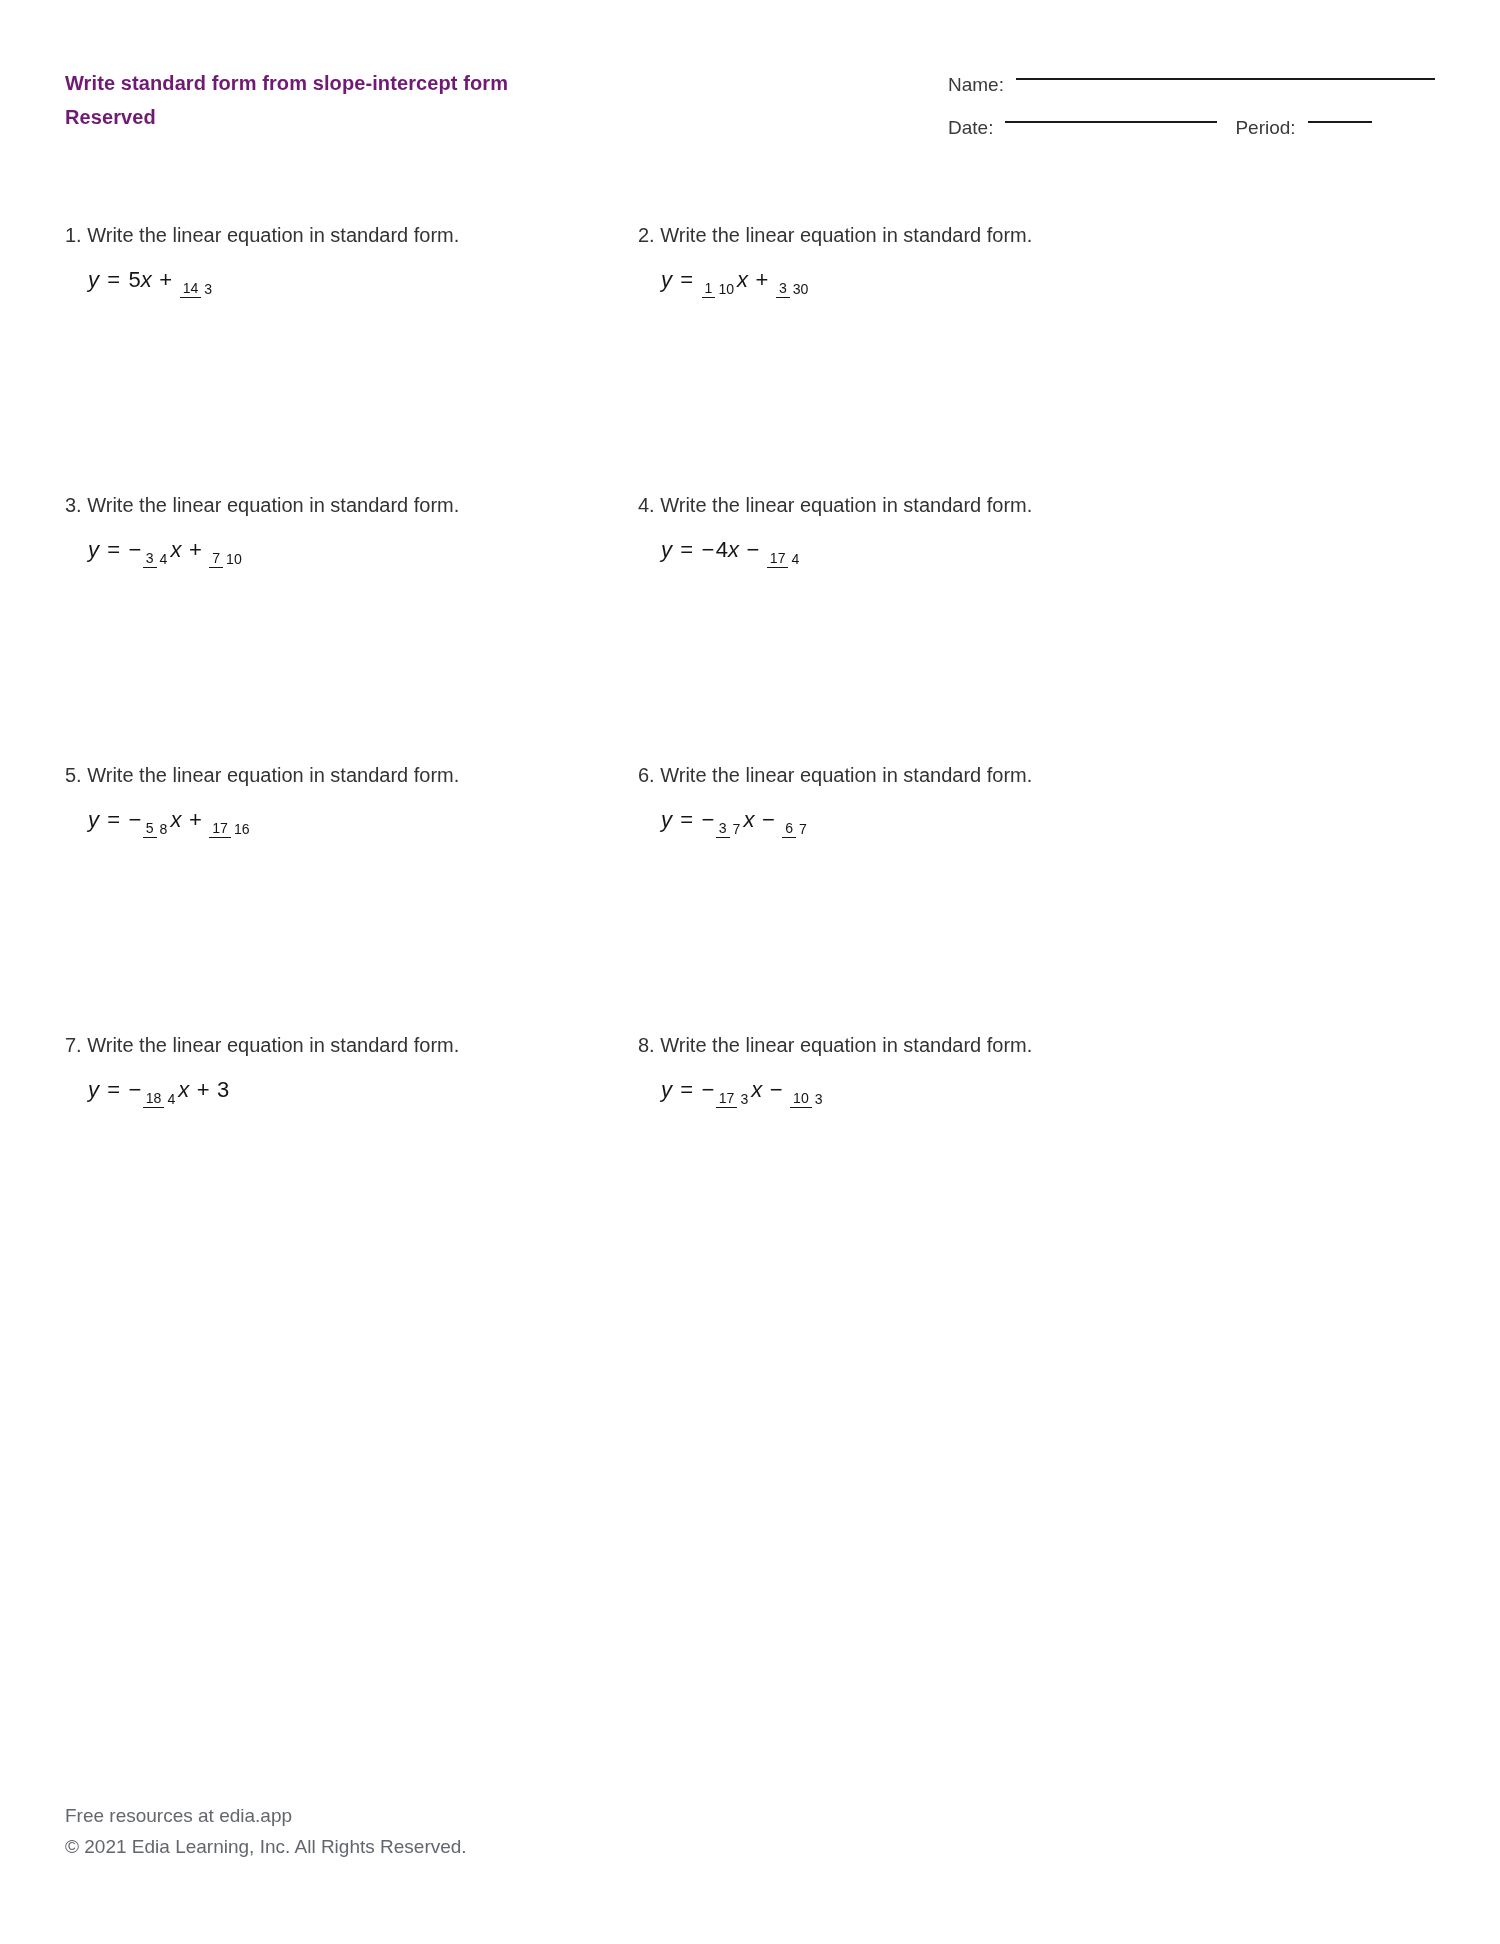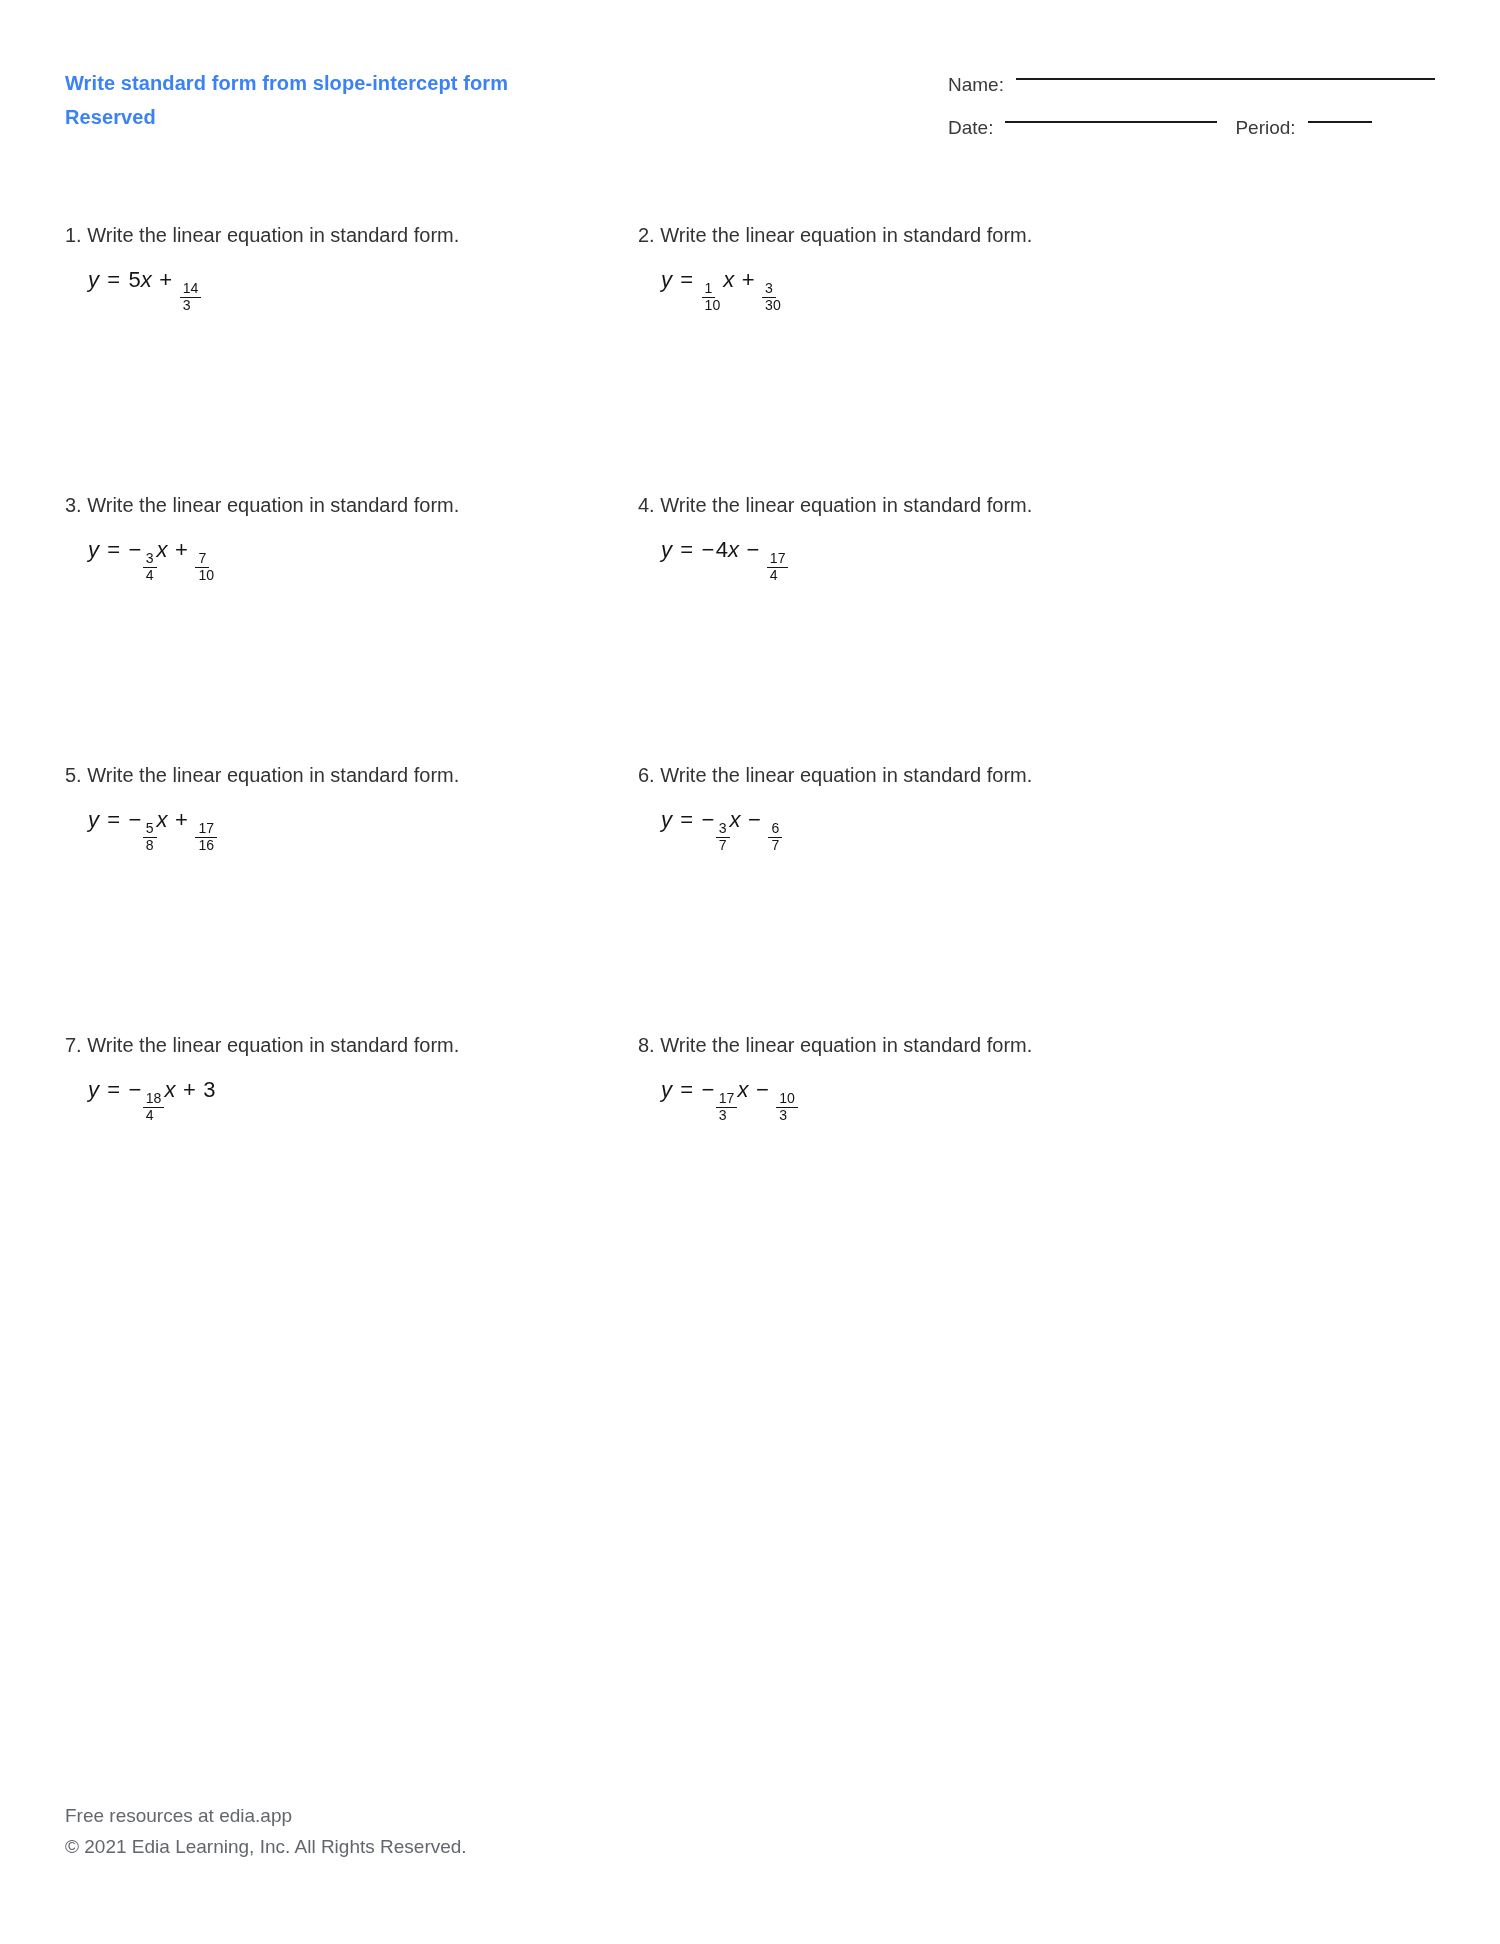--- a/index.html
+++ b/index.html
@@ -19,21 +19,21 @@
     position: absolute;
     top: 66px; left: 65px; right: 65px;
     display: flex;
     justify-content: space-between;
     align-items: flex-start;
   }
   .title-block {
     font-size: 20px;
     font-weight: 700;
     line-height: 34px;
-    color: #3b82f6;
+    color: #701a75;
     letter-spacing: 0.1px;
   }
   .fields { width: 487px; padding-top: 8px; }
   .field-row {
     display: flex;
     margin-bottom: 21px;
   }
   .field-label {
     font-size: 19px;
     color: #3a3a3a;
@@ -75,22 +75,21 @@
     color: #151515;
     line-height: 34px;
     white-space: nowrap;
   }
   .eq .it { font-style: italic; }
   .eq .eq-rel { margin: 0 0.38em; }
   .eq .eq-bin { margin: 0 0.34em; }
   .eq .eq-neg { margin-right: 0.06em; }
   .frac {
     display: inline-flex;
-    flex-direction: column;
-    align-items: flex-start;
+    align-items: flex-end;
     vertical-align: -0.44em;
     font-size: 0.64em;
     line-height: 1.12;
     text-align: center;
   }
   .frac .num { display: block; padding: 0 3px; border-bottom: 1.5px solid currentColor; }
   .frac .den { display: block; padding: 0 3px; }
 
   
   .footer {

